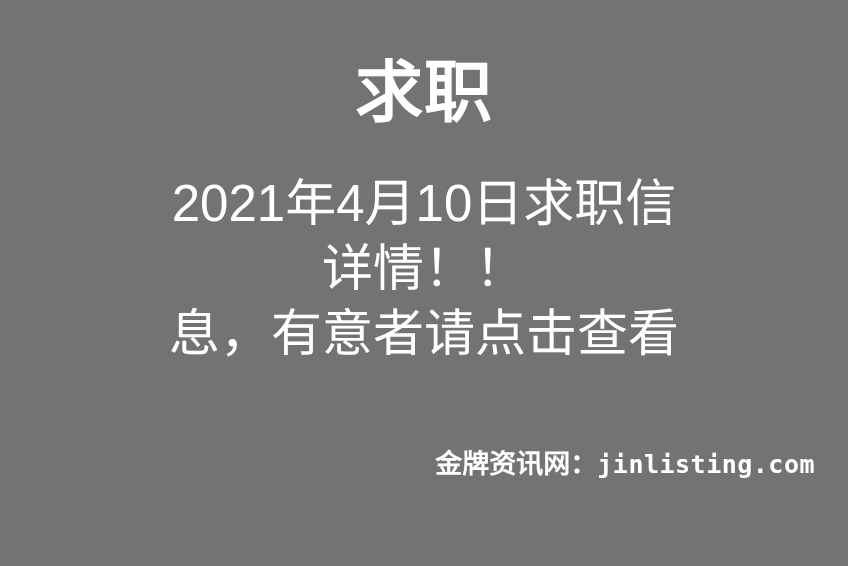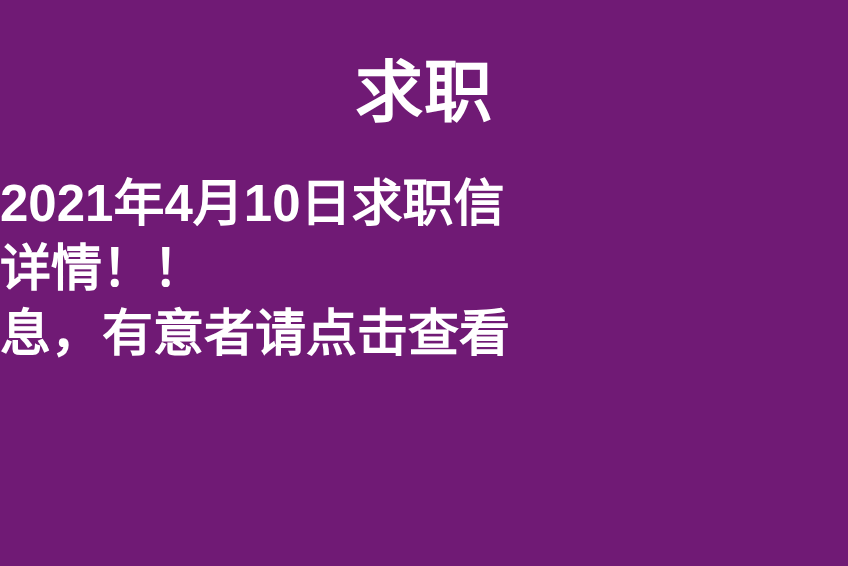--- a/index.html
+++ b/index.html
@@ -15,21 +15,21 @@
     font-family: "Liberation Sans", "DejaVu Sans", sans-serif;
     -webkit-font-smoothing: antialiased;
   }
 
   
   .poster {
     position: relative;
     box-sizing: border-box;
     width: 848px;
     height: 566px;
-    background: #701a75;
+    background: #737373;
     overflow: hidden;
   }
 
   
   .headline {
     position: absolute;
     left: 0;
     top: 52px;
     width: 848px;
     text-align: center;
@@ -40,24 +40,25 @@
     letter-spacing: 1px;
     white-space: nowrap;
   }
 
   
   .body-block {
     position: absolute;
     left: 0;
     top: 171px;
     width: 848px;
+    text-align: center;
     color: #ffffff;
     font-size: 51px;
     line-height: 65px;
-    font-weight: 700;
+    font-weight: 400;
     letter-spacing: 0px;
   }
 
   .body-line {
     display: block;
     white-space: nowrap;
   }
 
   
   .footer {
@@ -92,14 +93,18 @@
 <div class="poster">
 
   <div class="headline">求职</div>
 
   <div class="body-block">
     <span class="body-line">2021年4月10日求职信</span>
     <span class="body-line">详情！！</span>
     <span class="body-line">息，有意者请点击查看</span>
   </div>
 
+  <div class="footer">
+    <span class="footer-site">金牌资讯网：</span>
+    <span class="footer-url">jinlisting.com</span>
+  </div>
 
 </div>
 
 </body></html>

